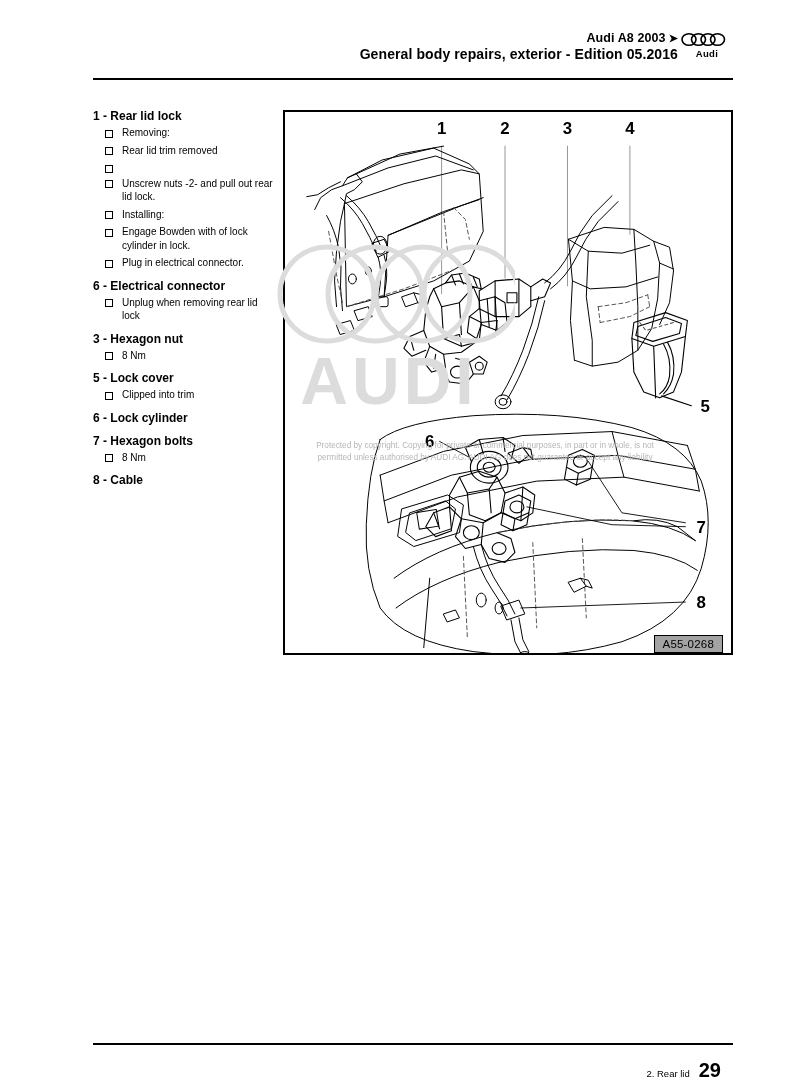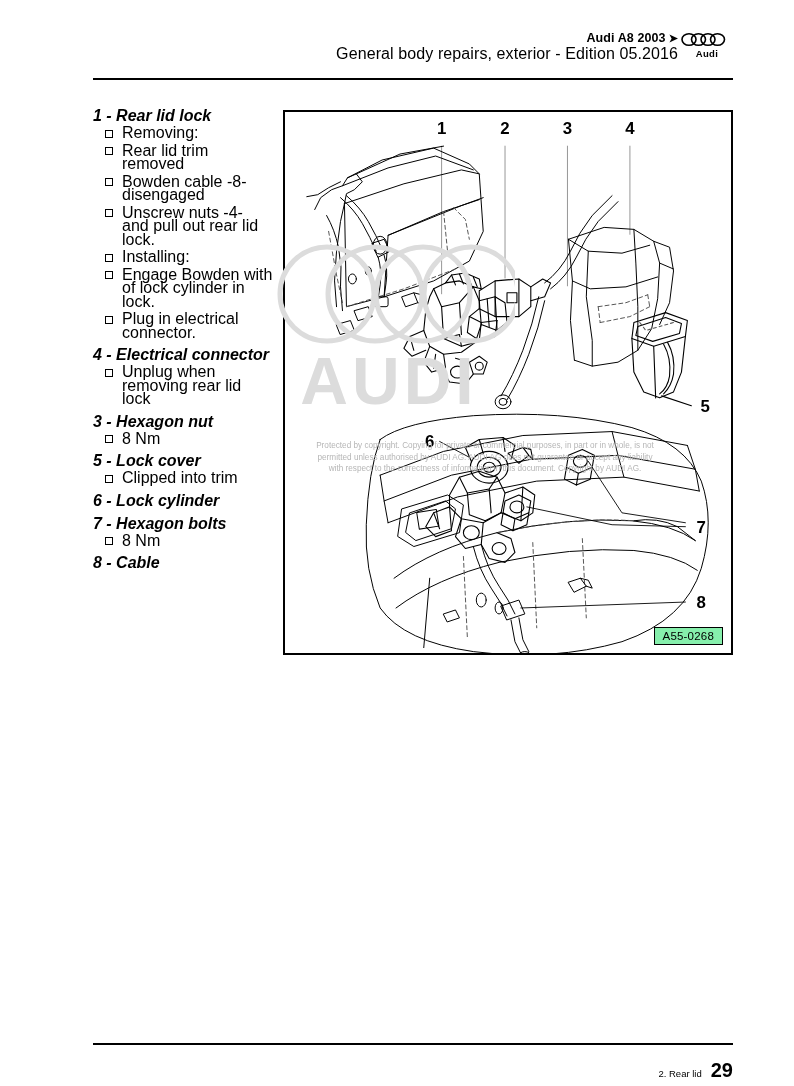--- a/index.html
+++ b/index.html
@@ -36,22 +36,22 @@
     font-size: 12.5px;
     font-weight: bold;
     letter-spacing: 0.1px;
     white-space: nowrap;
   }
   .header-arrow {
     font-size: 11px;
     padding-left: 3px;
   }
   .header-line2 {
-    font-size: 16px;
-    font-weight: normal;
+    font-size: 14px;
+    font-weight: bold;
     letter-spacing: 0.1px;
     white-space: nowrap;
   }
   .audi-logo {
     position: absolute;
     right: 0;
     top: 2px;
     width: 52px;
     text-align: center;
   }
@@ -73,46 +73,45 @@
 
   
   .parts-list {
     position: absolute;
     left: 93px;
     top: 109px;
     width: 180px;
   }
   .part-group { margin-bottom: 0px; }
   .part-title {
-    font-size: 16px;
+    font-size: 12px;
     font-weight: bold;
     line-height: 14px;
     margin-top: 9px;
     margin-bottom: 3px;
     white-space: nowrap;
-    font-style: italic;
   }
   .part-group:first-child .part-title { margin-top: 0; }
   .bullet-row {
     display: flex;
     align-items: flex-start;
     margin-bottom: 4px;
     padding-left: 12px;
   }
   .bullet-box {
     flex: 0 0 auto;
     width: 8px;
     height: 8px;
     border: 1.4px solid #000;
     margin-top: 3.5px;
     margin-right: 9px;
     box-sizing: border-box;
   }
   .bullet-text {
-    font-size: 16px;
+    font-size: 10px;
     line-height: 13.5px;
     flex: 1 1 auto;
   }
 
   
   .figure-box {
     position: absolute;
     left: 283px;
     top: 110px;
     width: 450px;
@@ -124,26 +123,26 @@
   }
   .figure-svg {
     position: absolute;
     left: 0; top: 0;
     width: 100%;
     height: 100%;
   }
   .fig-id {
     position: absolute;
     right: 8px;
-    bottom: 8px;
+    bottom: 0;
     border: 1.5px solid #000;
     padding: 1.5px 8px 2.5px 8px;
     font-size: 11.5px;
     font-weight: normal;
-    background: #86efac;
+    background: #a3a3a3;
     letter-spacing: 0.2px;
   }
 
   
   .watermark-audi {
     position: absolute;
     left: 265px;
     top: 232px;
     width: 250px;
     height: 200px;
@@ -174,21 +173,21 @@
   }
   .footer {
     position: absolute;
     left: 93px;
     top: 1052px;
     width: 640px;
     height: 28px;
   }
   .footer-inner {
     position: absolute;
-    right: 0;
+    right: 12px;
     bottom: 0;
     display: flex;
     align-items: baseline;
     margin-top: 48px;
   }
   .footer-chapter {
     font-size: 9.5px;
     margin-right: 9px;
   }
   .footer-page {
@@ -230,42 +229,41 @@
     <div class="bullet-row">
       <span class="bullet-box"></span>
       <span class="bullet-text">Removing:</span>
     </div>
     <div class="bullet-row">
       <span class="bullet-box"></span>
       <span class="bullet-text">Rear lid trim removed</span>
     </div>
     <div class="bullet-row">
       <span class="bullet-box"></span>
-      <span class="bullet-text">Bowden cable -8- disengaged</span>
-    </div>
-    <div class="bullet-row">
-      <span class="bullet-box"></span>
-      <span class="bullet-text">Unscrew nuts -4- and pull out rear lid lock.</span>
+    </div>
+    <div class="bullet-row">
+      <span class="bullet-box"></span>
+      <span class="bullet-text">Unscrew nuts -2- and pull out rear lid lock.</span>
     </div>
     <div class="bullet-row">
       <span class="bullet-box"></span>
       <span class="bullet-text">Installing:</span>
     </div>
     <div class="bullet-row">
       <span class="bullet-box"></span>
       <span class="bullet-text">Engage Bowden with of lock cylinder in lock.</span>
     </div>
     <div class="bullet-row">
       <span class="bullet-box"></span>
       <span class="bullet-text">Plug in electrical connector.</span>
     </div>
   </div>
 
   <div class="part-group">
-    <div class="part-title">4 - Electrical connector</div>
+    <div class="part-title">6 - Electrical connector</div>
     <div class="bullet-row">
       <span class="bullet-box"></span>
       <span class="bullet-text">Unplug when removing rear lid lock</span>
     </div>
   </div>
 
   <div class="part-group">
     <div class="part-title">3 - Hexagon nut</div>
     <div class="bullet-row">
       <span class="bullet-box"></span>
@@ -530,21 +528,20 @@
     <circle cx="110" cy="62" r="47"></circle>
     <circle cx="158" cy="62" r="47"></circle>
     <circle cx="206" cy="62" r="47"></circle>
   </g>
   <text x="124" y="172" fill="#dcdcdc" font-family="Liberation Sans, sans-serif" font-size="66" font-weight="bold" text-anchor="middle" letter-spacing="4">AUDI</text>
 </svg>
 
 <div class="copyright-note">
   <div>Protected by copyright. Copying for private or commercial purposes, in part or in whole, is not</div>
   <div>permitted unless authorised by AUDI AG. AUDI AG does not guarantee or accept any liability</div>
-  <div>with respect to the correctness of information in this document. Copyright by AUDI AG.</div>
 </div>
 
 <div class="footer-rule"></div>
 <div class="footer">
   <div class="footer-inner">
     <span class="footer-chapter">2. Rear lid</span>
     <span class="footer-page">29</span>
   </div>
 </div>
 

